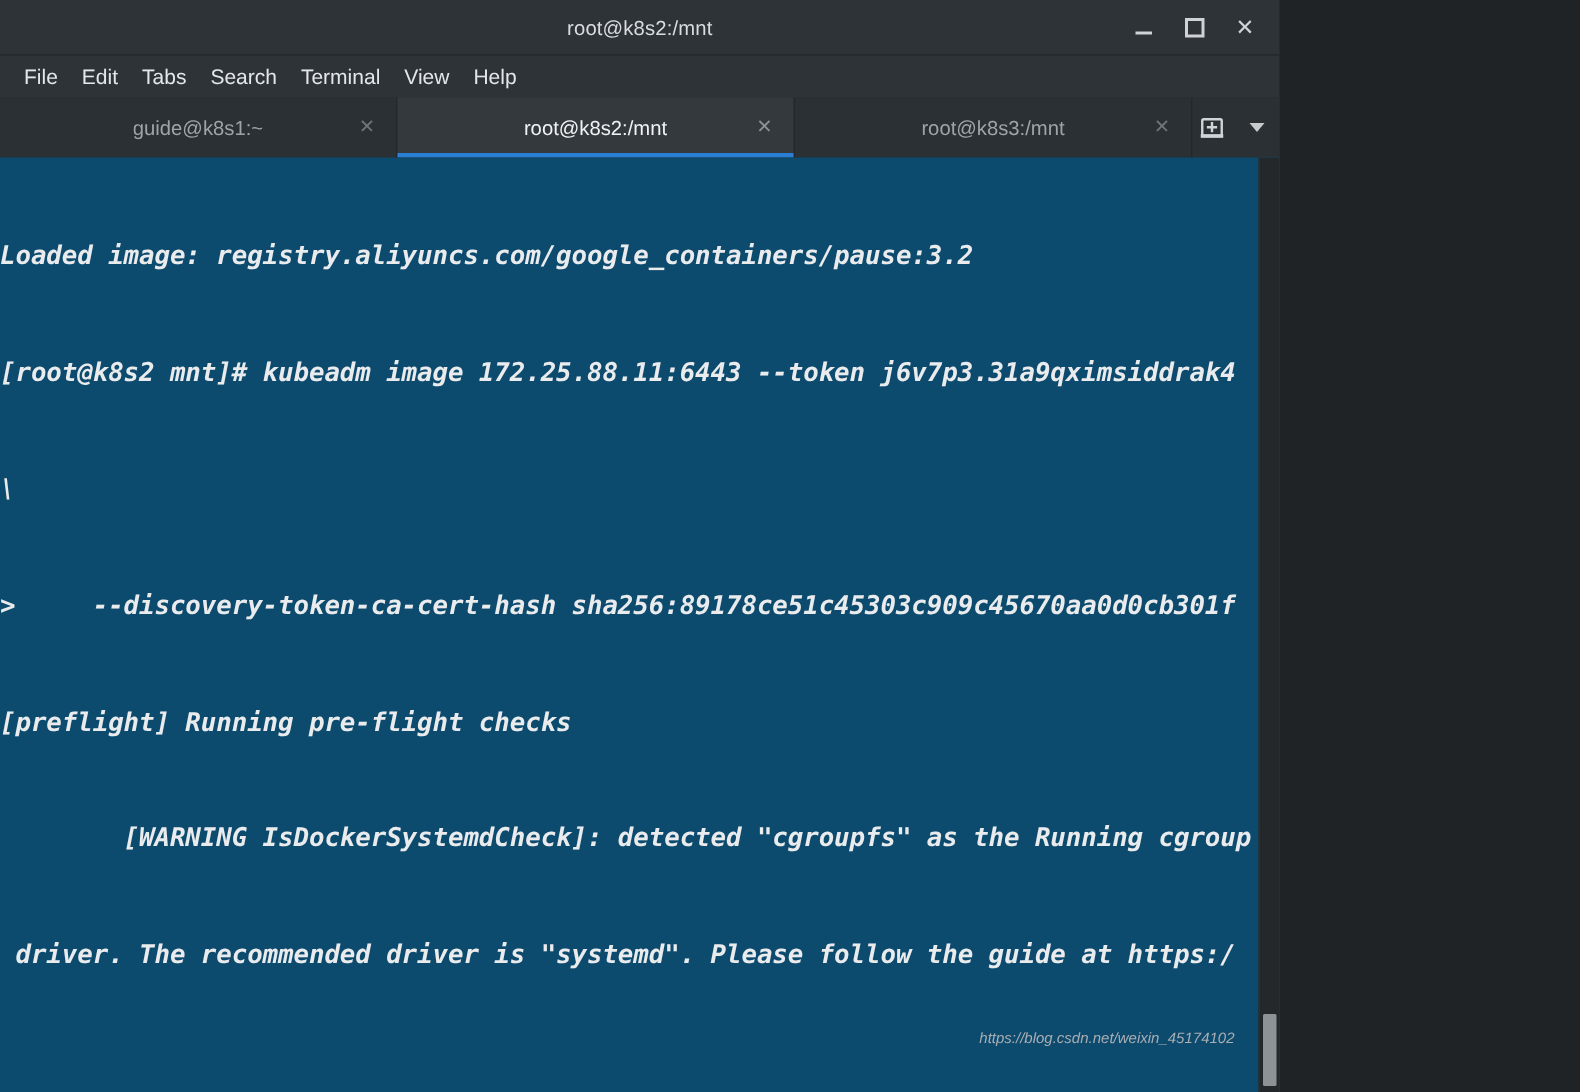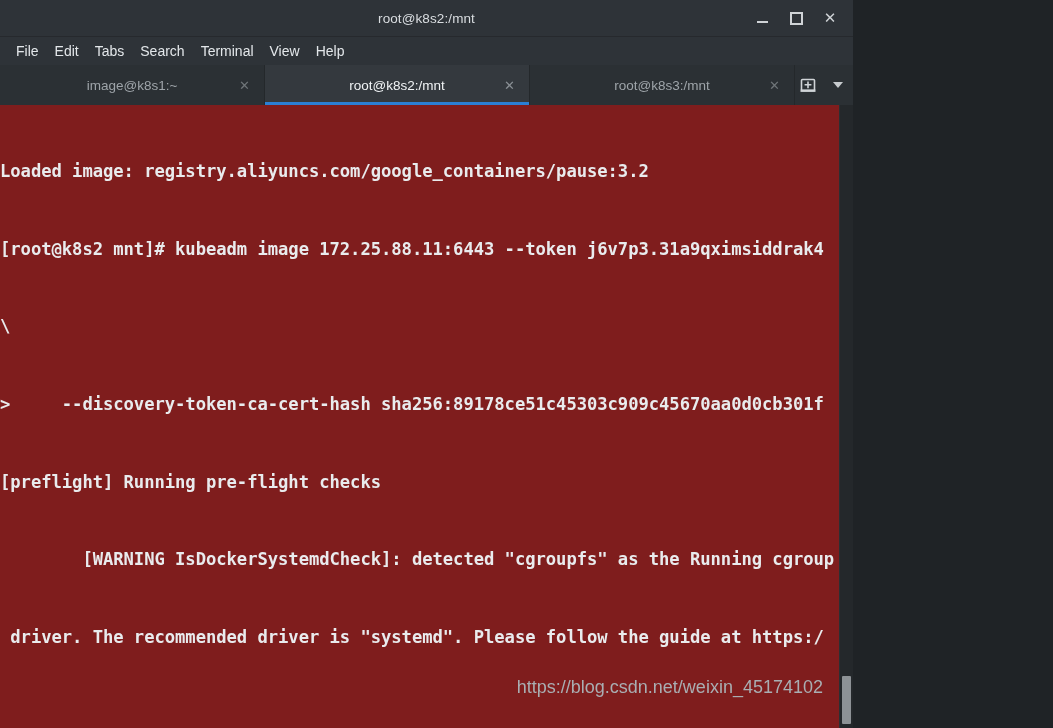--- a/index.html
+++ b/index.html
@@ -184,23 +184,24 @@
   .caret-down {
     width: 0; height: 0;
     border-left: 5px solid transparent;
     border-right: 5px solid transparent;
     border-top: 6px solid #c7cbce;
   }
 
   
   .terminal {
     flex: 1 1 auto;
-    background: #7f1d1d;
+    background: #0c4a6e;
     position: relative;
     overflow: hidden;
+    font-style: italic;
   }
   .term-text {
     position: absolute;
     left: 0;
     top: 2px;
     right: 12px;
     color: #e9ebed;
     font-family: "DejaVu Sans Mono", monospace;
     font-size: 17.2px;
     line-height: 25.9px;
@@ -228,21 +229,21 @@
     height: 48px;
     background: #8d9296;
     border-radius: 1px;
     cursor: pointer;
   }
   .watermark {
     position: absolute;
     right: 30px;
     bottom: 30px;
     color: #a9aeb2;
-    font-size: 18px;
+    font-size: 10px;
     font-family: "Liberation Sans", sans-serif;
     pointer-events: none;
   }
 </style>
 </head>
 <body>
 
 <div id="app">
 
   <div class="titlebar">
@@ -266,21 +267,21 @@
     <div class="menu-item">Tabs</div>
     <div class="menu-item">Search</div>
     <div class="menu-item">Terminal</div>
     <div class="menu-item">View</div>
     <div class="menu-item">Help</div>
   </div>
 
   <div class="tabbar">
     <div class="tabs-wrap">
       <div class="tab">
-        <span class="tab-label">image@k8s1:~</span>
+        <span class="tab-label">guide@k8s1:~</span>
         <span class="tab-close">✕</span>
       </div>
       <div class="tab active">
         <span class="tab-label">root@k8s2:/mnt</span>
         <span class="tab-close">✕</span>
       </div>
       <div class="tab">
         <span class="tab-label">root@k8s3:/mnt</span>
         <span class="tab-close">✕</span>
       </div>

